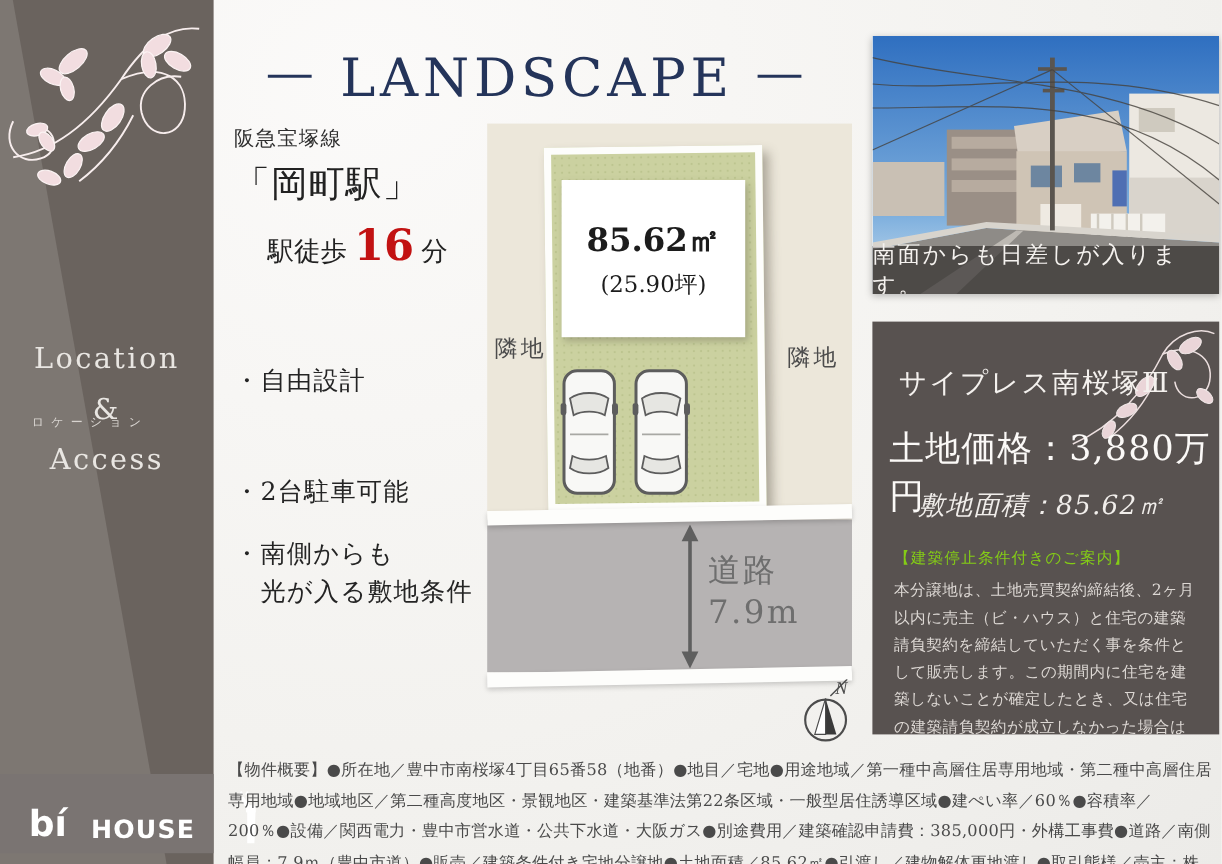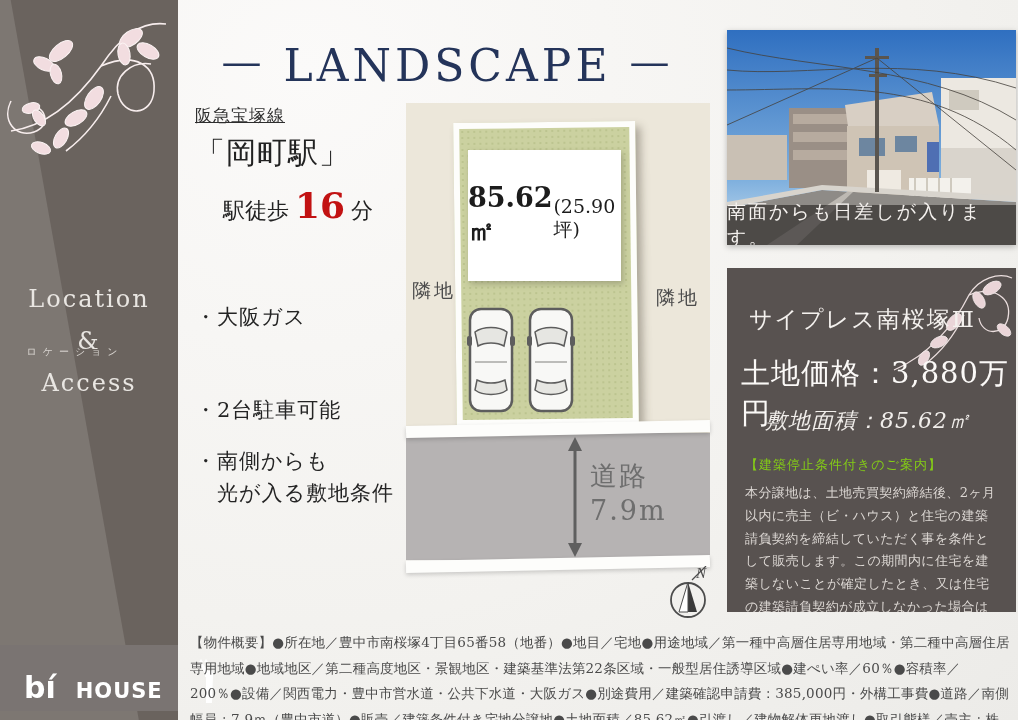--- a/index.html
+++ b/index.html
@@ -31,42 +31,42 @@
   .logo .house { font-size:21px; font-weight:700; letter-spacing:1px; line-height:1.15; }
   .logo svg { margin-left:3px; }
 
   
   .title-row { position:absolute; left:185px; top:38px; width:525px; text-align:center;
     color:#24345a; font-size:44px; letter-spacing:4px; }
   .title-row .dash { font-size:40px; vertical-align:6px; padding:0 18px; }
 
   
   .col-left { position:absolute; left:195px; top:104px; width:215px; }
-  .rail-line   { font-size:17px; color:#2e2e2e; letter-spacing:1px;text-decoration:underline; }
+  .rail-line   { font-size:17px; color:#2e2e2e; letter-spacing:1px; }
   .station     { font-size:30px; color:#222; margin-top:6px; letter-spacing:1px; }
   .walk        { margin-top:10px; padding-left:28px; font-size:22px; color:#222; }
   .walk .min   { color:#c21212; font-size:36px; font-weight:700; padding:0 6px; }
   .bullets     { margin-top:22px; font-size:21px; color:#242424; line-height:2.2;
                  white-space:pre-line; letter-spacing:1px; }
   .bullets .b3 { line-height:1.55; display:block; margin-top:12px; }
   .desc { position:absolute; left:185px; top:418px; width:222px; font-size:15.5px;
     color:#2c2c2c; line-height:1.95; letter-spacing:0.5px; }
 
   
   .plan-bg { position:absolute; left:406px; top:103px; width:304px; height:332px; background:#ece7da; }
   .plot { position:absolute; left:455px; top:122px; width:182px; height:303px;
     background:#cbd1a0;
     background-image:radial-gradient(#bcc48f 1px, rgba(0,0,0,0) 1.2px);
     background-size:6px 6px;
     border:6px solid #fdfdfb;
     box-shadow:5px 6px 9px rgba(90,85,70,.45);
     transform:rotate(-0.7deg); }
   .area-box { position:absolute; left:468px; top:150px; width:153px; height:131px;
     background:#fff; box-shadow:2px 3px 6px rgba(90,85,70,.35);
-    display:flex; flex-direction:row; align-items:center; justify-content:center; }
+    display:flex; flex-direction:column; align-items:center; justify-content:center; }
   .area-m2 { font-size:27px; font-weight:700; color:#1c1c1c; }
   .area-tsubo { font-size:19px; color:#1c1c1c; margin-top:6px; }
   .neighbor { position:absolute; font-size:19px; color:#4c4c4c; letter-spacing:3px; }
   .neighbor.left  { left:412px; top:278px; }
   .neighbor.right { left:656px; top:285px; }
   .car { position:absolute; width:48px; height:108px; }
   .car.c1 { left:467px; top:306px; }
   .car.c2 { left:527px; top:306px; }
 
   .road-strip-top, .road-strip-bot { position:absolute; left:406px; width:304px; height:12px;
@@ -157,21 +157,21 @@
     <span class="dash">—</span><span>LANDSCAPE</span><span class="dash">—</span>
   </div>
 
   <div class="col-left">
     <div class="rail-line">阪急宝塚線</div>
     <div class="station">「岡町駅」</div>
     <div class="walk">
       <span>駅徒歩</span><span class="min">16</span><span>分</span>
     </div>
     <div class="bullets">
-      <span>・大阪ガス</span><br>
+      <span>・自由設計</span><br>
       <span>・2台駐車可能</span>
       <span class="b3">・南側からも
 　光が入る敷地条件</span>
     </div>
   </div>
 
 
   <div class="plan-bg"></div>
   <div class="plot"></div>
   <div class="area-box">

